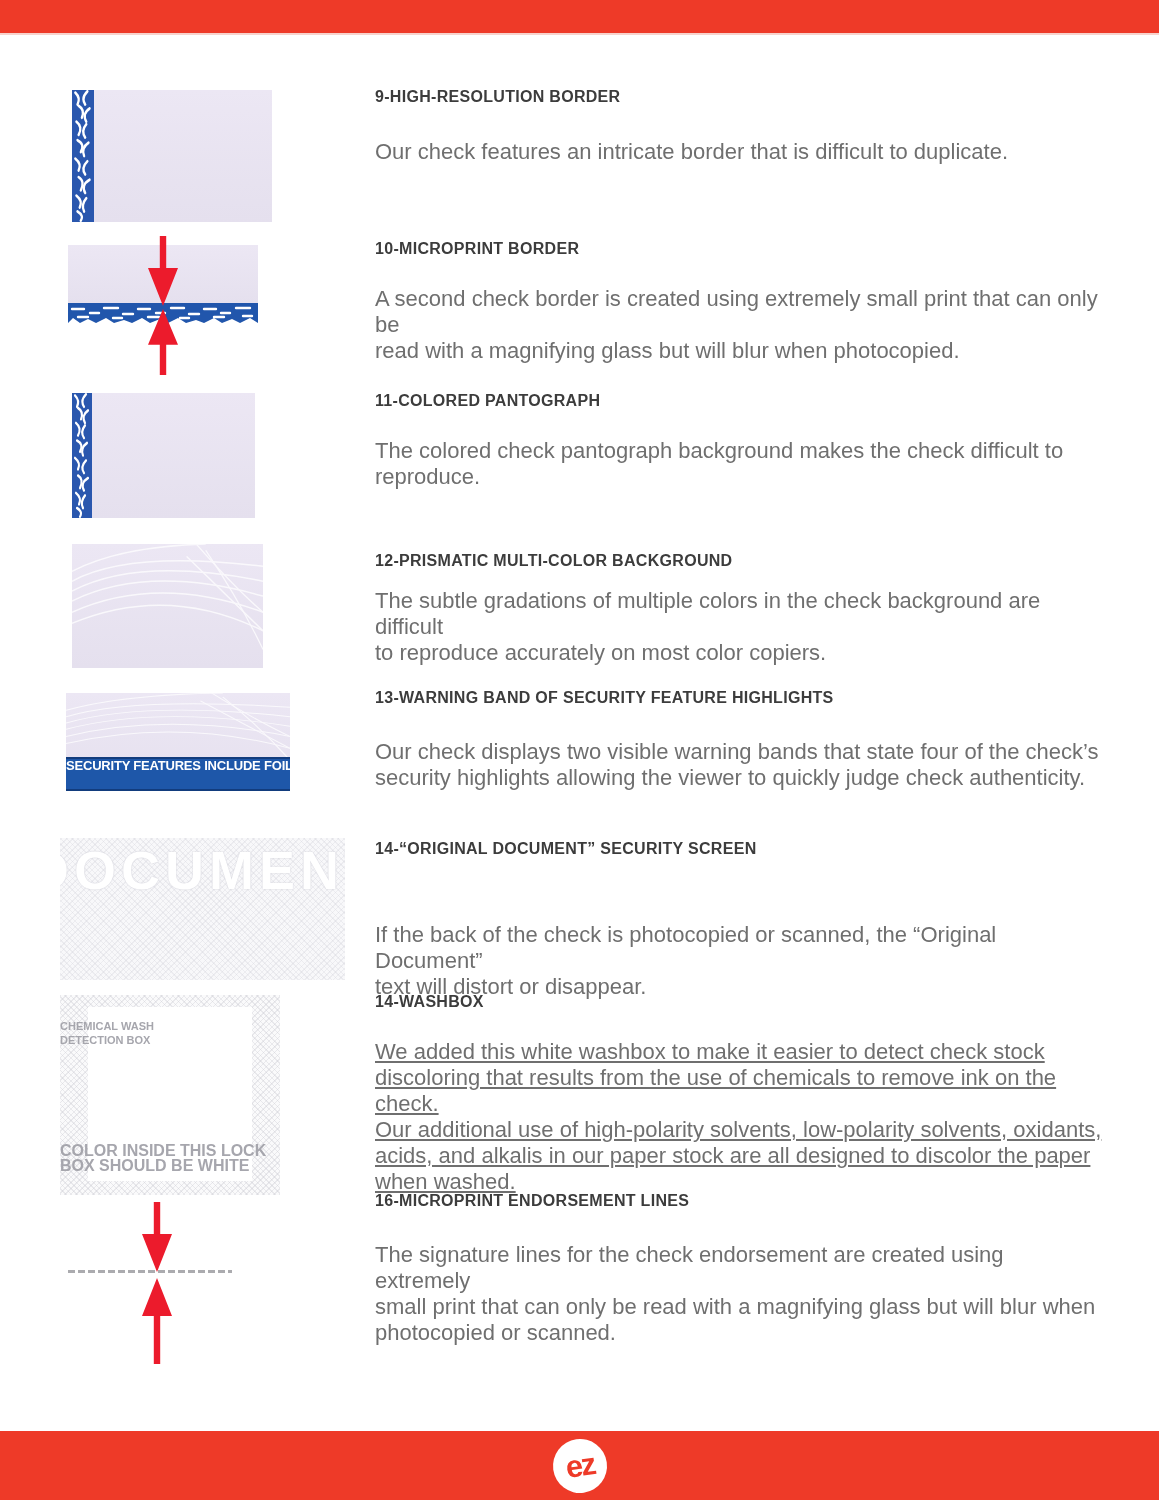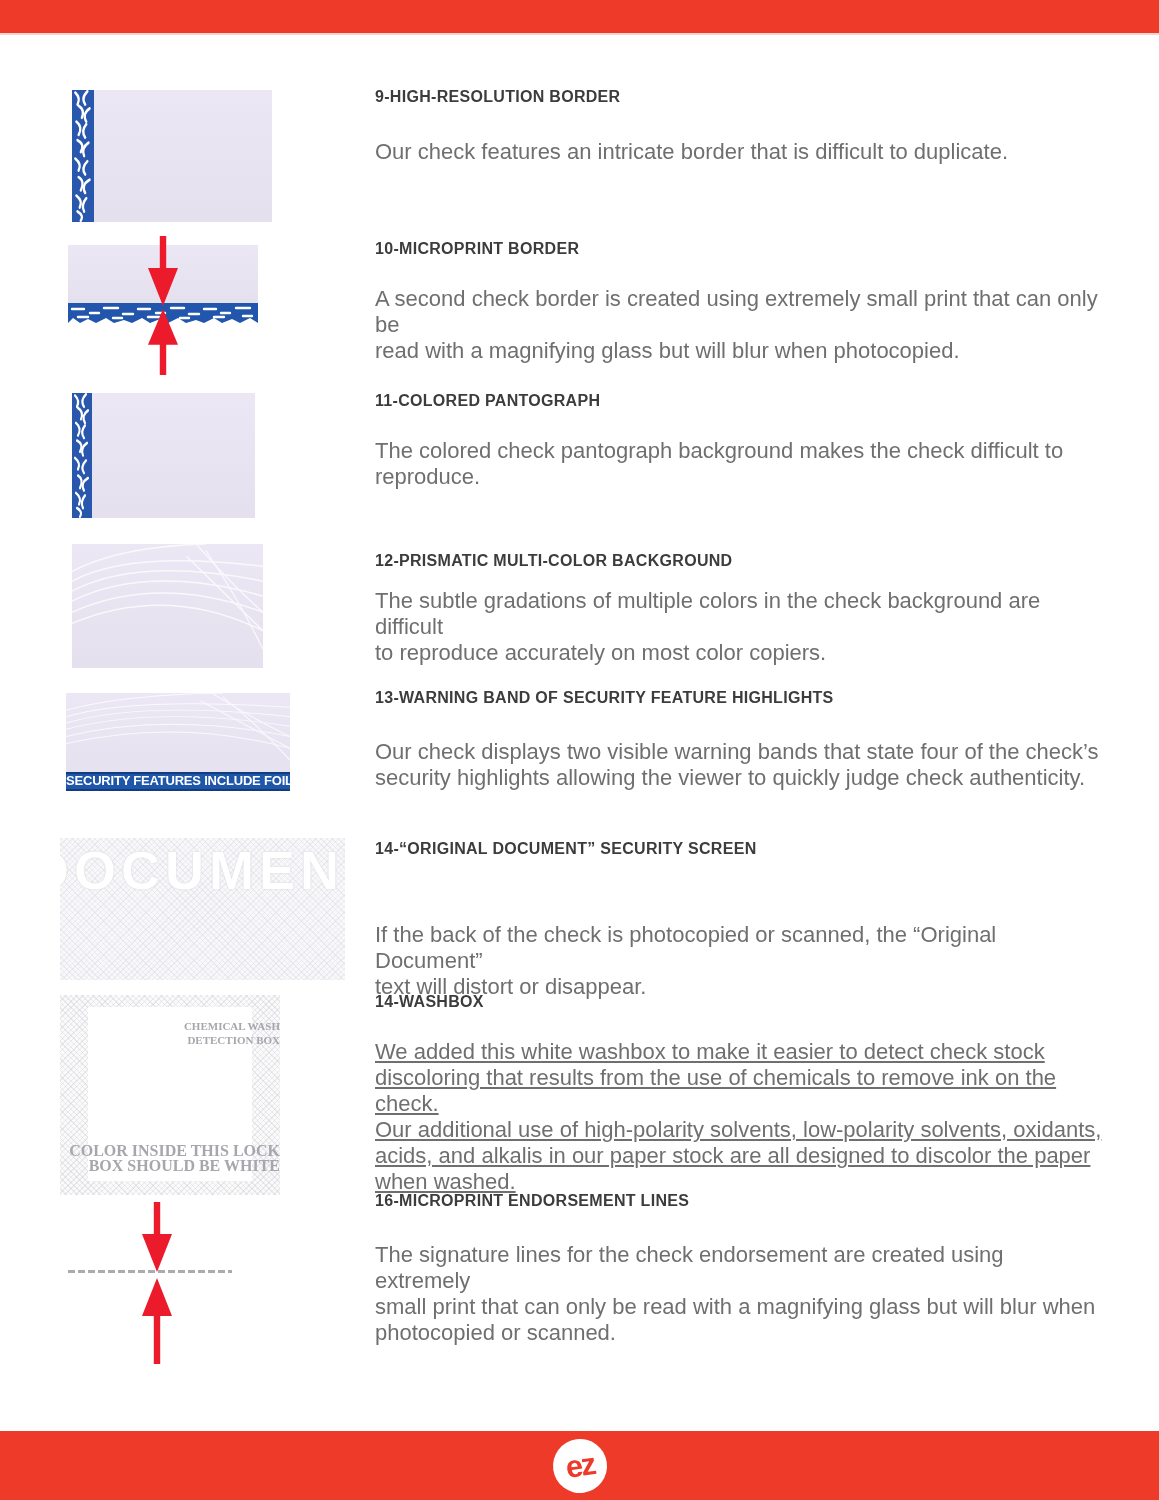--- a/index.html
+++ b/index.html
@@ -16,40 +16,40 @@
 
   .sec-title{position:absolute;left:375px;font-size:16px;font-weight:bold;color:#3c3c3c;letter-spacing:0.3px;white-space:nowrap;}
   .sec-body{position:absolute;left:375px;font-size:22px;line-height:26px;color:#6f6f6f;white-space:pre-line;width:730px;}
 
   .fig{position:absolute;}
   .check-bg{background:linear-gradient(180deg,#ece7f4 0%,#e5e0ee 100%);}
   .strip{position:absolute;left:0;top:0;}
   .waves{position:absolute;left:0;top:0;opacity:0.75;}
   .arrow{position:absolute;}
 
-  .warning-band{position:absolute;left:0;right:0;bottom:0;height:19px;box-sizing:border-box;
+  .warning-band{position:absolute;left:0;right:0;bottom:0;height:34px;box-sizing:border-box;
     background:#1e57a9;border-top:2px solid #123c7d;border-bottom:2px solid #123c7d;
     color:#ffffff;font-weight:bold;font-size:13px;line-height:14px;text-align:center;letter-spacing:-0.2px;white-space:nowrap;}
 
   .screen-bg{
     background:
       repeating-linear-gradient(45deg, rgba(208,208,216,0.30) 0 1px, transparent 1px 4px),
       repeating-linear-gradient(-45deg, rgba(208,208,216,0.30) 0 1px, transparent 1px 4px),
       #f8f8fa;
     overflow:hidden;}
   .watermark{font-weight:bold;font-size:54px;letter-spacing:5px;color:#ffffff;
     text-shadow:0 0 2px #d9d9e0, 0 0 1px #cfcfd8;line-height:64px;white-space:nowrap;}
 
   .washbox{box-sizing:border-box;
     background:
       repeating-linear-gradient(45deg, rgba(200,200,208,0.35) 0 1px, transparent 1px 4px),
       repeating-linear-gradient(-45deg, rgba(200,200,208,0.35) 0 1px, transparent 1px 4px),
       #fafafb;}
   .washbox-inner{position:absolute;left:28px;right:28px;top:12px;bottom:14px;background:#ffffff;}
-  .washbox-label{position:absolute;left:0;right:0;color:#a6a6ad;font-weight:bold;text-align:right;white-space:pre-line;font-family:Liberation Serif, serif;}
+  .washbox-label{position:absolute;left:0;right:0;color:#a6a6ad;font-weight:bold;text-align:left;white-space:pre-line;}
   .washbox-label.top{top:24px;font-size:11px;line-height:14px;}
   .washbox-label.bottom{bottom:22px;font-size:16px;line-height:15px;}
 
   .microline{position:absolute;left:8px;right:8px;height:3px;
     background:repeating-linear-gradient(90deg,#8f8f94 0 7px, transparent 7px 10px);opacity:0.75;}
 </style>
 </head>
 <body>
 
 <svg width="0" height="0" style="position:absolute" aria-hidden="true">

